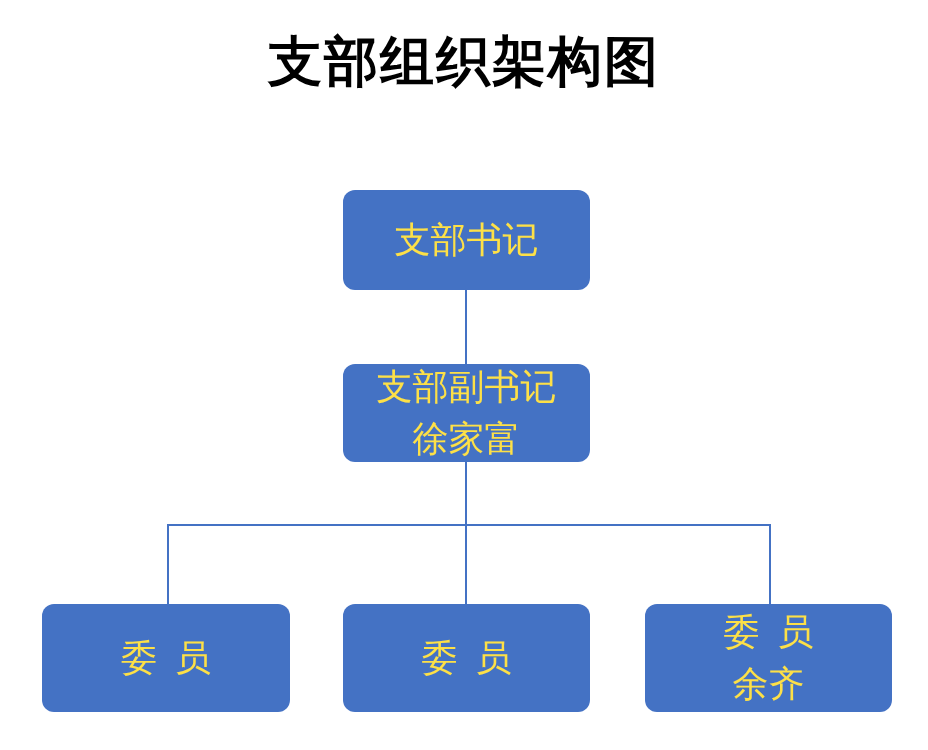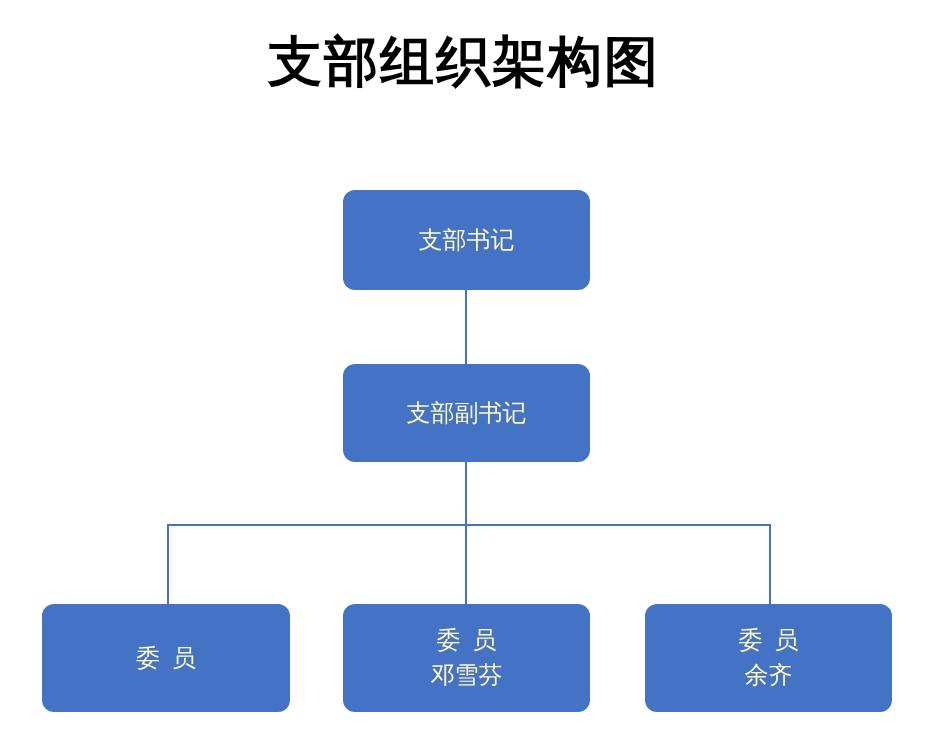--- a/index.html
+++ b/index.html
@@ -23,27 +23,27 @@
     text-align: center;
     font-size: 54px;
     font-weight: bold;
     color: #000000;
     letter-spacing: 2px;
   }
   .org-box {
     position: absolute;
     background: #4472C4;
     border-radius: 12px;
-    color: #fef9c3;
+    color: #fde047;
     display: flex;
     flex-direction: column;
     align-items: center;
     justify-content: center;
     text-align: center;
-    font-size: 24px;
+    font-size: 36px;
     line-height: 1.45;
     box-sizing: border-box;
   }
   .org-box .role, .org-box .name {
     white-space: pre;
   }
   .box-secretary { left: 343px; top: 190px; width: 247px; height: 100px; }
   .box-deputy    { left: 343px; top: 364px; width: 247px; height: 98px;  }
   .box-member1   { left: 42px;  top: 604px; width: 248px; height: 108px; }
   .box-member2   { left: 343px; top: 604px; width: 247px; height: 108px; }
@@ -72,29 +72,29 @@
   <div class="connector conn-v3"></div>
   <div class="connector conn-v4"></div>
   <div class="connector conn-v5"></div>
 
   <div class="org-box box-secretary">
     <span class="role">支部书记</span>
   </div>
 
   <div class="org-box box-deputy">
     <span class="role">支部副书记</span>
+    <span class="name">徐家富</span>
   </div>
 
   <div class="org-box box-member1">
     <span class="role">委  员</span>
   </div>
 
   <div class="org-box box-member2">
     <span class="role">委  员</span>
-    <span class="name">邓雪芬</span>
   </div>
 
   <div class="org-box box-member3">
     <span class="role">委  员</span>
     <span class="name">余齐</span>
   </div>
 
 </div>
 
 </body></html>

